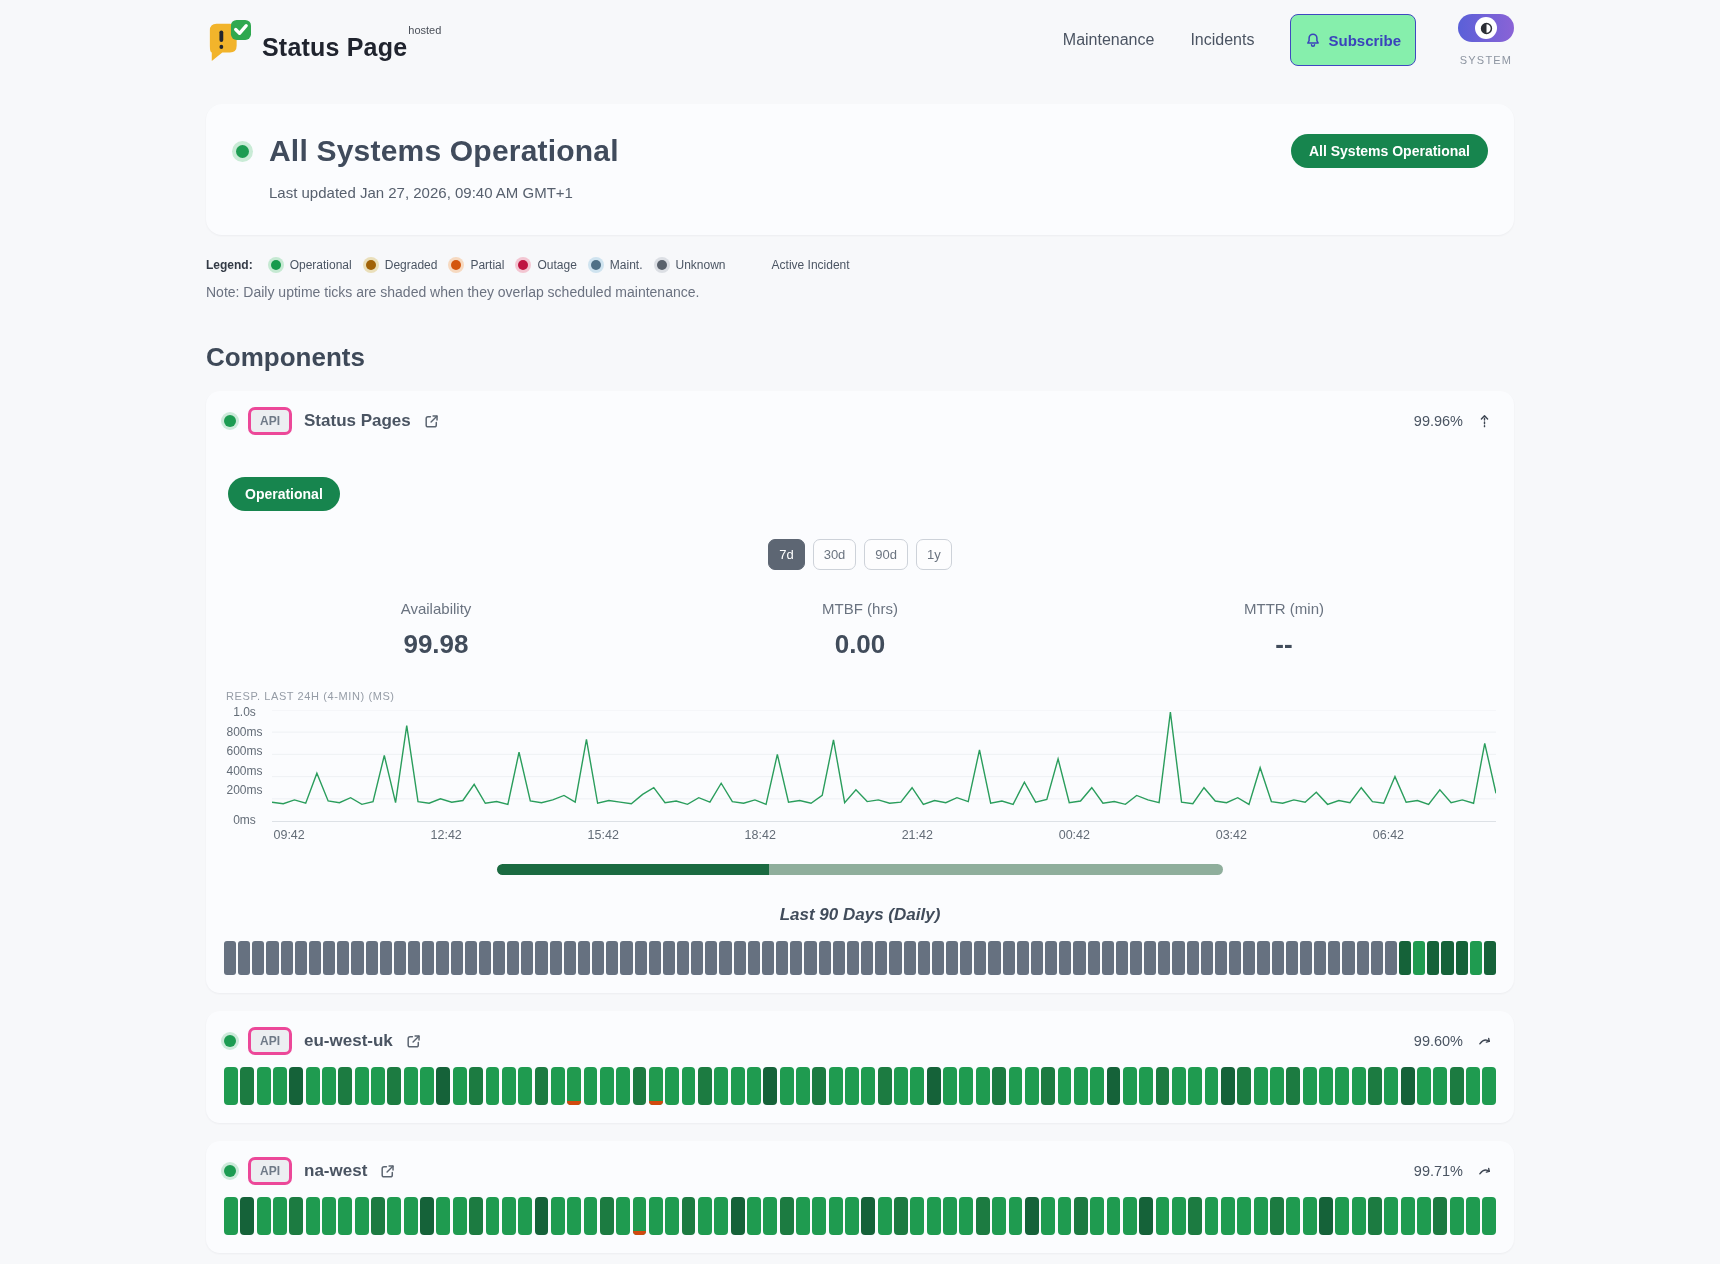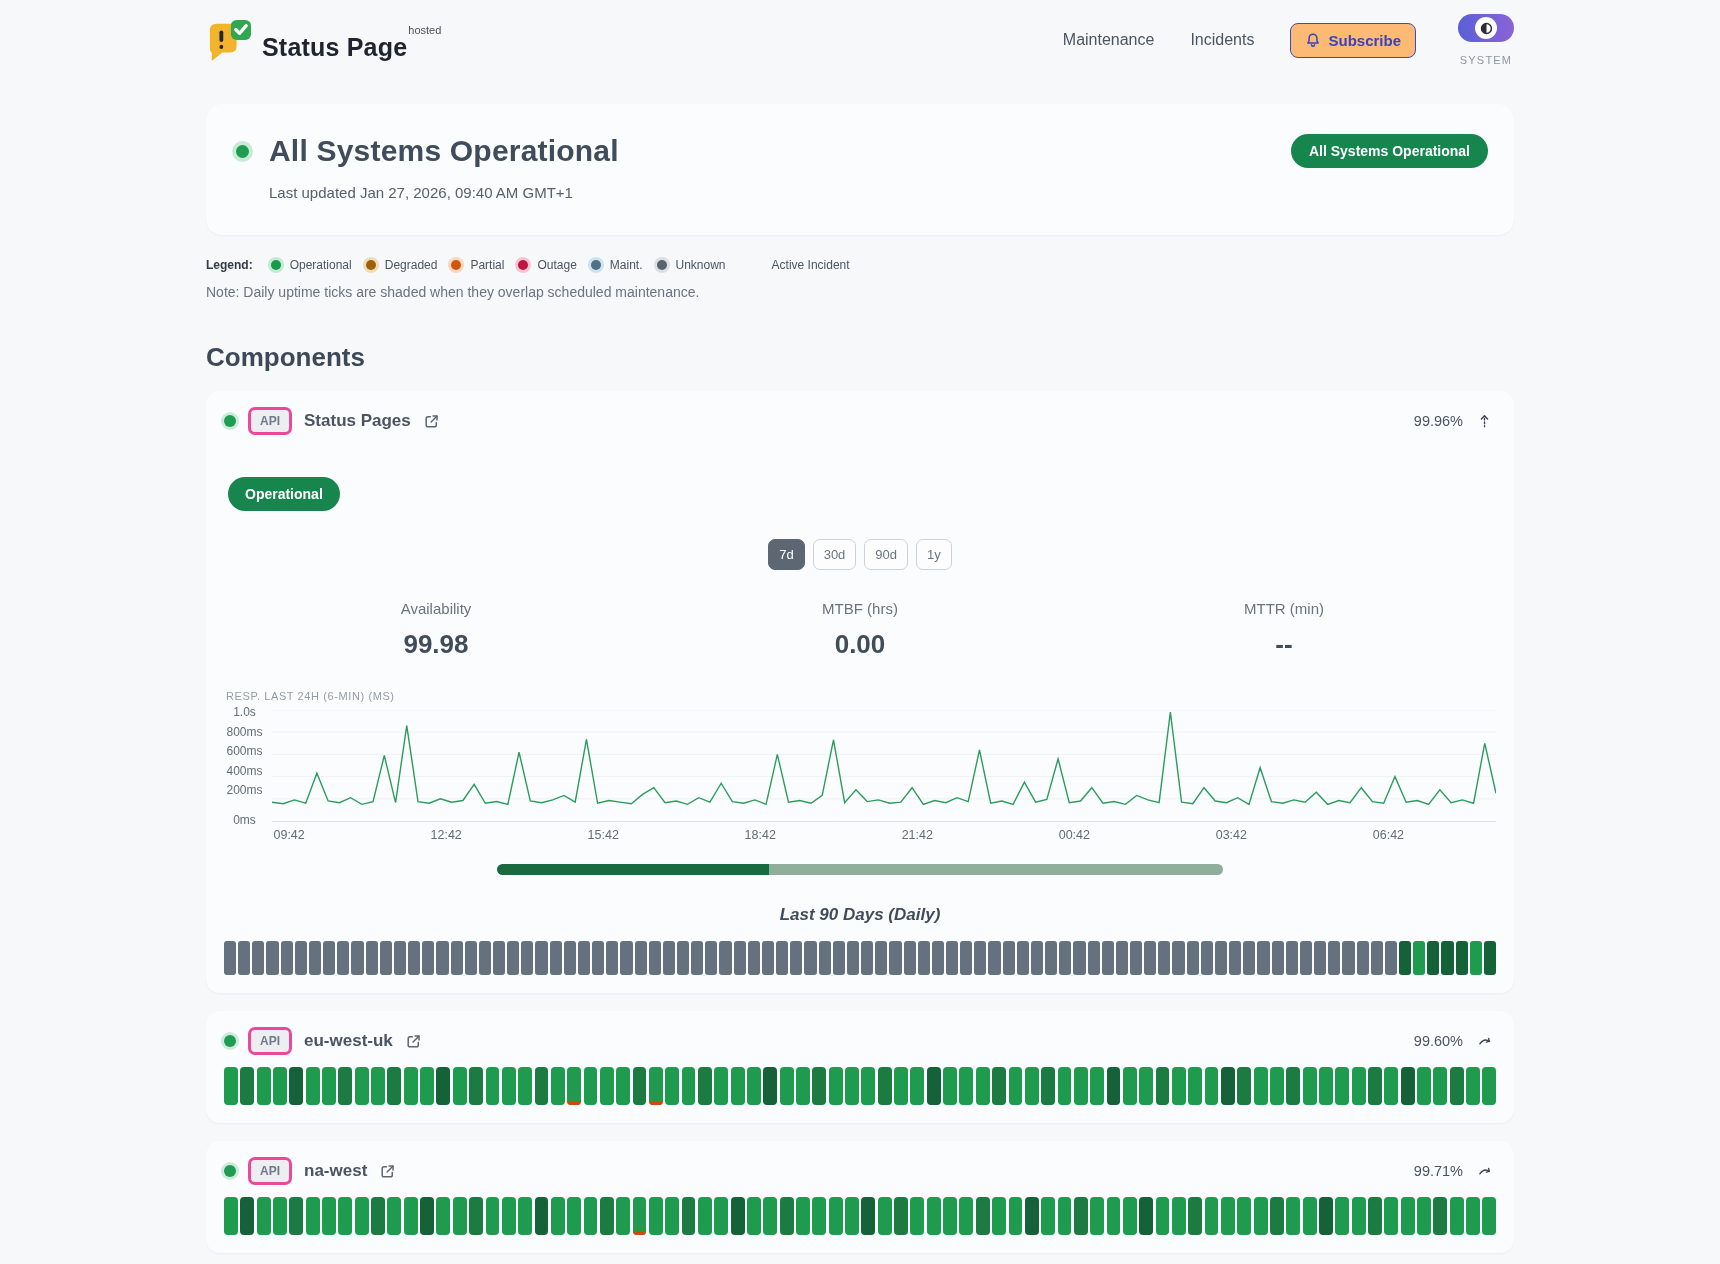--- a/index.html
+++ b/index.html
@@ -11,25 +11,25 @@
   }
   .container { width:1308px; margin:0 auto; }
 
   
   header { padding:14px 0 10px; }
   .header-inner { display:flex; align-items:center; justify-content:space-between; }
   .brand { display:flex; align-items:flex-end; gap:10px; }
   .brand-text { position:relative; padding-right:34px; }
   .brand-name { font-size:25px; font-weight:bold; color:#20242e; letter-spacing:.2px; }
   .brand-sup { position:absolute; top:-9px; right:0; font-size:11px; color:#4a4f58; }
-  .nav { display:flex; align-items:center; gap:36px; }
+  .nav { display:flex; gap:36px; }
   .nav-link { font-size:16px; color:#4b5462; cursor:pointer; }
   .subscribe-btn {
     display:flex; align-items:center; gap:7px;
-    border:1.6px solid #4049c0; border-radius:8px; background:#fdba74;
+    border:1.6px solid #4049c0; border-radius:8px; background:#86efac;
     color:#3a43bb; font-size:15px; font-weight:bold; padding:8px 14px; cursor:pointer;
   }
   .theme-wrap { display:flex; align-items:center; gap:12px; margin-left:6px;flex-direction:column; }
   .theme-toggle {
     width:56px; height:28px; border-radius:14px; position:relative; cursor:pointer;
     background:linear-gradient(90deg,#5a60d8,#8a63d6);
   }
   .theme-knob {
     position:absolute; top:3px; left:17px; width:22px; height:22px; border-radius:50%;
     background:#fff; display:flex; align-items:center; justify-content:center;
@@ -275,21 +275,21 @@
           <div class="stat-label">MTBF (hrs)</div>
           <div class="stat-value">0.00</div>
         </div>
         <div class="stat">
           <div class="stat-label">MTTR (min)</div>
           <div class="stat-value">--</div>
         </div>
       </div>
 
     <div class="chart-wrap">
-      <div class="chart-small-label">RESP. LAST 24H (6-MIN) (MS)</div>
+      <div class="chart-small-label">RESP. LAST 24H (4-MIN) (MS)</div>
       <div class="chart-grid">
         <div class="y-axis" id="y-axis">
             <span>1.0s</span>
             <span>800ms</span>
             <span>600ms</span>
             <span>400ms</span>
             <span>200ms</span>
             <span>0ms</span>
           </div>
         <div class="plot">

